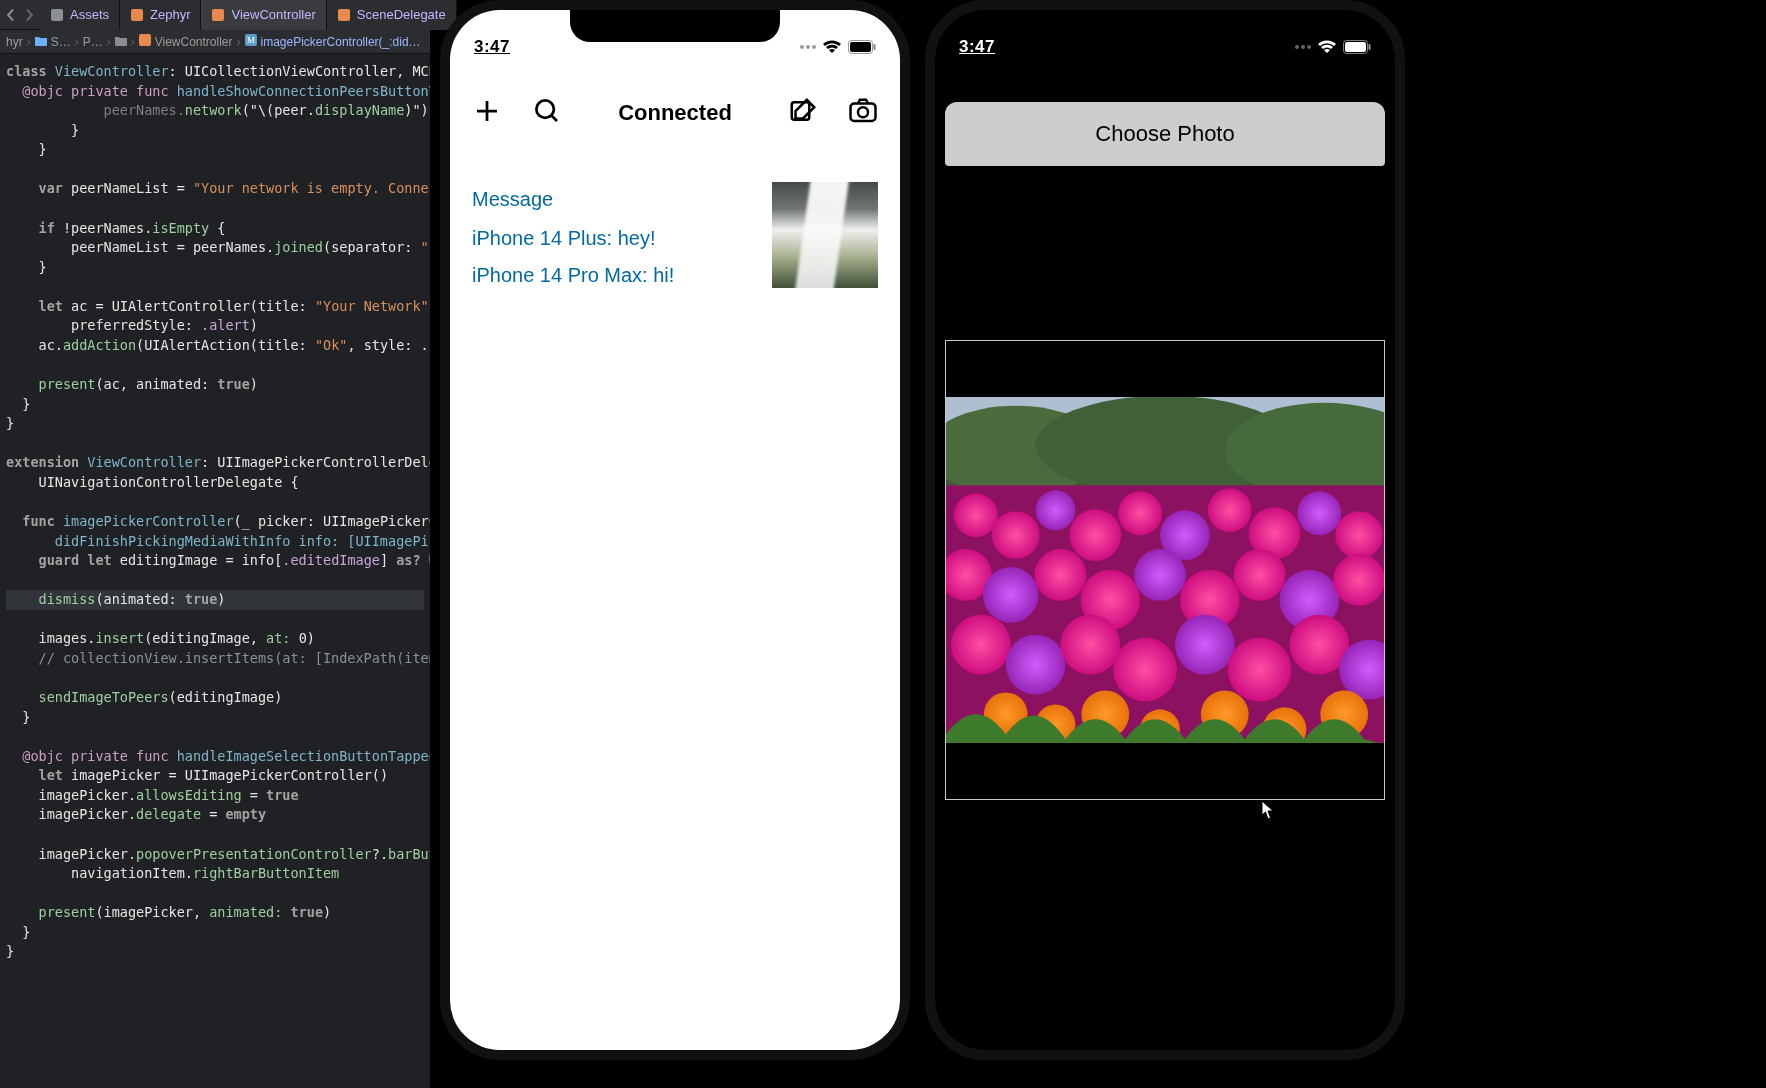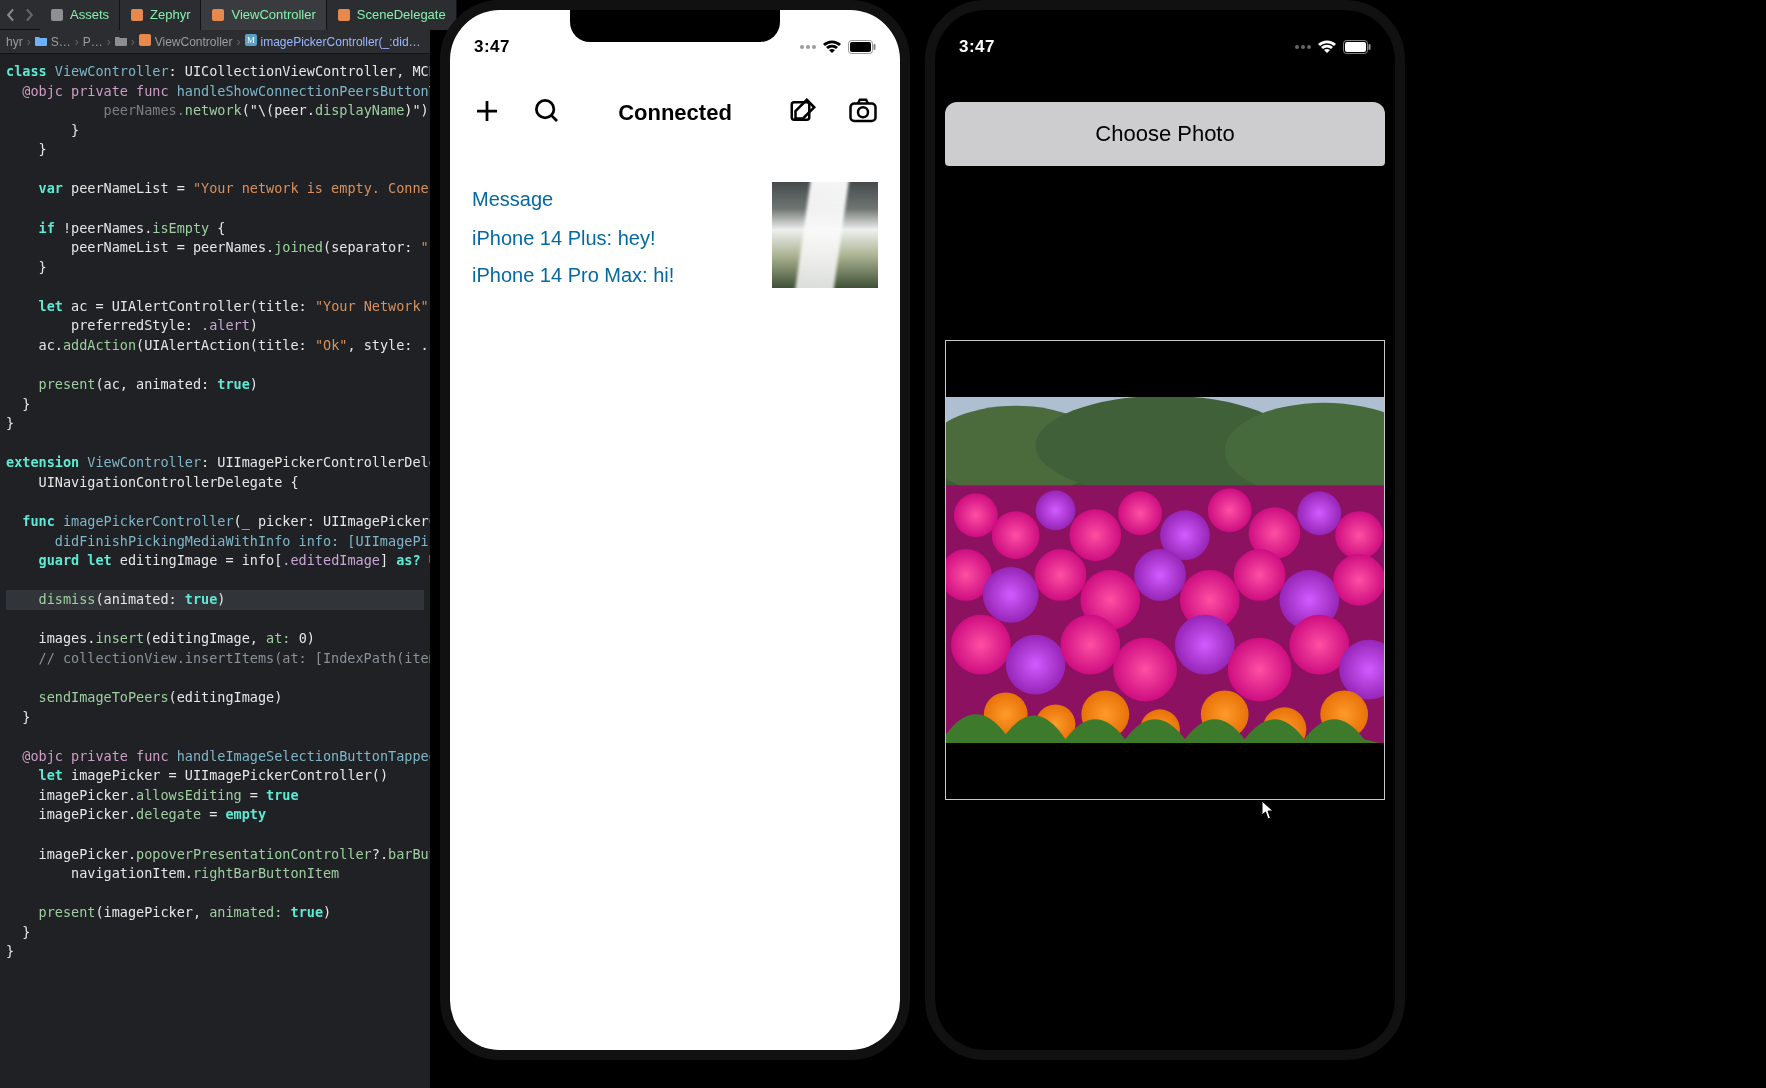--- a/index.html
+++ b/index.html
@@ -45,21 +45,21 @@
   .nav-arrow {
     width: 14px; height: 14px;
     display: inline-flex; align-items: center; justify-content: center;
     color: #888;
   }
   .tab {
     display: flex;
     align-items: center;
     height: 30px;
     padding: 0 10px;
-    color: #86efac;
+    color: #c4b5fd;
     font-size: 13px;
     gap: 6px;
     border-right: 1px solid #121214;
     background: #2c2d31;
   }
   .tab.active { background: #3a3b3f; }
   .tab .dot {
     width: 14px; height: 14px; display:inline-flex; align-items:center; justify-content:center;
   }
   .tab .dot svg { width:14px; height:14px; }
@@ -83,21 +83,21 @@
     overflow: hidden;
     padding: 8px 6px;
   }
   pre.code {
     font-family: "SF Mono", Menlo, Consolas, monospace;
     font-size: 13.5px;
     line-height: 1.45;
     white-space: pre;
     color: #d8d8d8;
   }
-  .kw   { color: #5eead4; font-weight: 600; }       
+  .kw   { color: #a3a3a3; font-weight: 600; }       
   .kw2  { color: #cf9ec5; }                         
   .fn   { color: #7fb6c9; }                         
   .prop { color: #9fcfa0; }                         
   .str  { color: #d9905c; }                         
   .enm  { color: #c9a6d6; }                         
   .cmt  { color: #8a9197; }                         
   .dim  { color: #7b7f85; }
   .wht  { color: #e6e6e6; }
   .highlight-line { background:#31353a; display:inline-block; width:100%; }
 
@@ -145,20 +145,21 @@
   }
 
   .status-bar {
     position: relative;
     height: 66px;
     display: flex;
     align-items: center;
     justify-content: space-between;
     padding: 8px 24px 0;
     color: #000;
+    text-decoration: underline;
   }
   .phone.black .status-bar { color:#fff; }
   .status-time { font-size: 17px; font-weight: 600; letter-spacing: 0.5px; }
   .status-icons { display:flex; align-items:center; gap:6px;}
   .status-icons svg { display:block; }
   .dots3 { display:flex; gap:2px; }
   .dots3 span { width:4px;height:4px;border-radius:50%; background:currentColor; opacity:.4; }
 
   
   .nav-bar {

